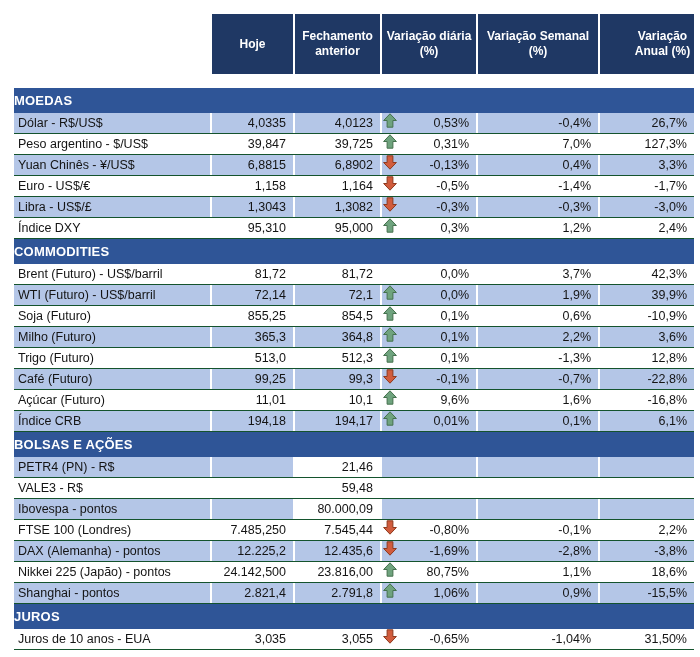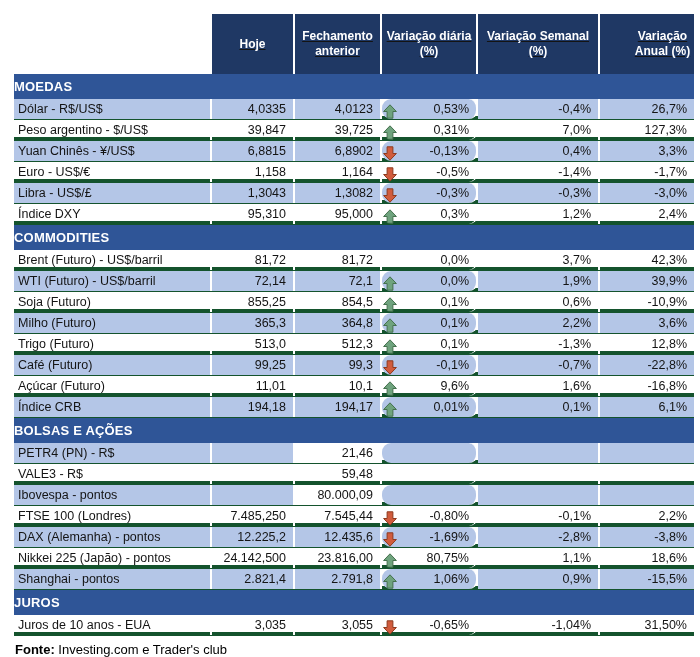--- a/index.html
+++ b/index.html
@@ -9,38 +9,38 @@
     --c-text:#141414;
     --col1:198px; --col2:83px; --col3:87px; --col4:96px; --col5:122px; --col6:94px;
   }
   *{box-sizing:border-box;margin:0;padding:0;}
   html,body{width:700px;height:657px;background:#fff;overflow:hidden;
     font-family:"Liberation Sans", sans-serif;color:var(--c-text);}
   .page{position:relative;width:700px;height:657px;padding:14px 6px 0 14px;}
   .tbl{width:680px;}
   .grid-row{display:grid;grid-template-columns:var(--col1) var(--col2) var(--col3) var(--col4) var(--col5) var(--col6);}
   
-  .header-row{height:60px;margin-bottom:0;text-decoration:underline;}
+  .header-row{height:60px;margin-bottom:14px;}
   .hcell{background:var(--c-header);color:#fff;font-weight:bold;font-size:12px;
     display:flex;align-items:center;justify-content:center;text-align:center;
     white-space:pre-line;line-height:1.25;border-right:2px solid #fff;}
   .hcell:last-child{border-right:none;padding-left:31px;}
   .hcell.corner{background:transparent;border-right:2px solid #fff;}
   
   .section-bar{height:25px;background:var(--c-section);color:#fff;font-weight:bold;
     font-size:13px;line-height:25px;letter-spacing:0.2px;}
   
-  .row{height:21px;border-bottom:4px solid #14532d;font-size:12.5px;line-height:20px;}
+  .row{height:21px;border-bottom:1px solid #14532d;font-size:12.5px;line-height:20px;}
   .row .cell{border-right:2px solid #fff;overflow:hidden;white-space:nowrap;height:20px;}
   .row .cell:last-child{border-right:none;}
   .row.shaded .cell{background:var(--c-shade);}
   .row .cell.plain{background:#fff;}
   .c-label{padding-left:4px;}
   .c-num{text-align:right;padding-right:7px;}
-  .c-var{display:flex;align-items:flex-end;border-radius:9px;}
+  .c-var{display:flex;align-items:flex-start;}
   .c-var .arrow{flex:0 0 auto;margin-left:1px;display:flex;align-items:center;}
   .c-var .val{margin-left:auto;padding-right:7px;}
   
   .footer{margin-top:6px;padding-left:1px;font-size:13px;color:#000;}
   .footer b{font-weight:bold;}
 </style>
 </head>
 <body>
 
 <div class="page">

